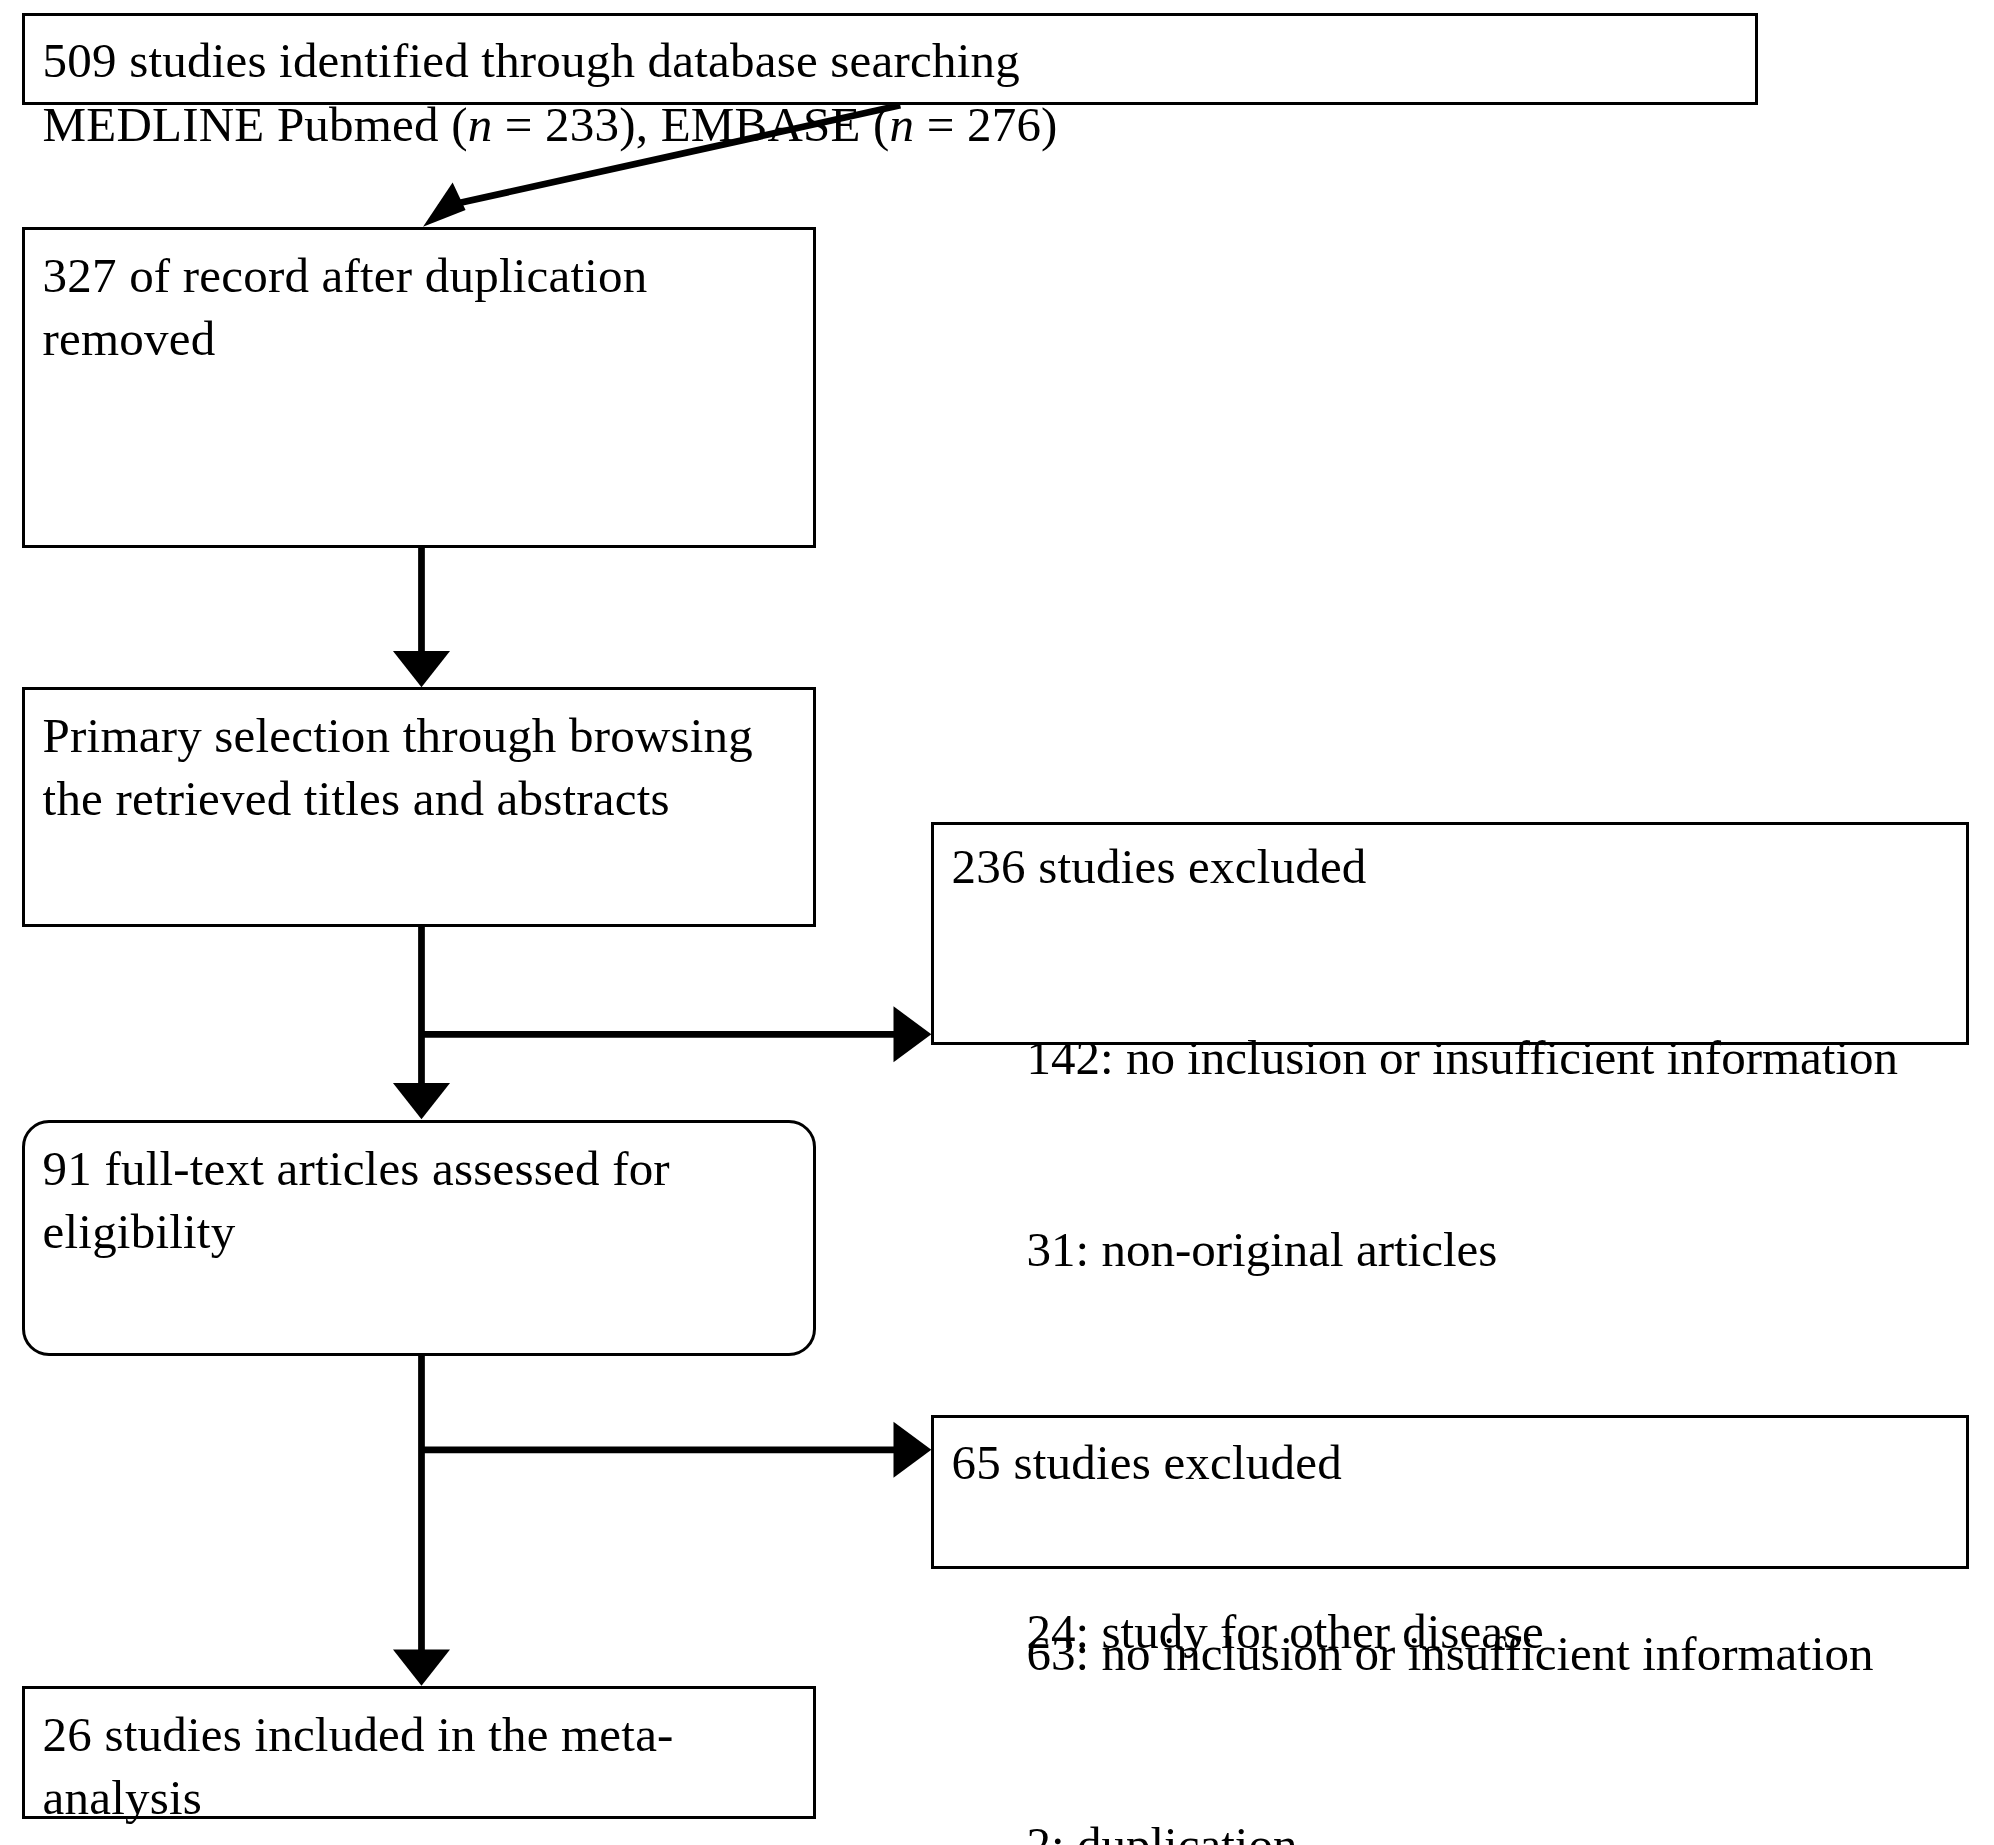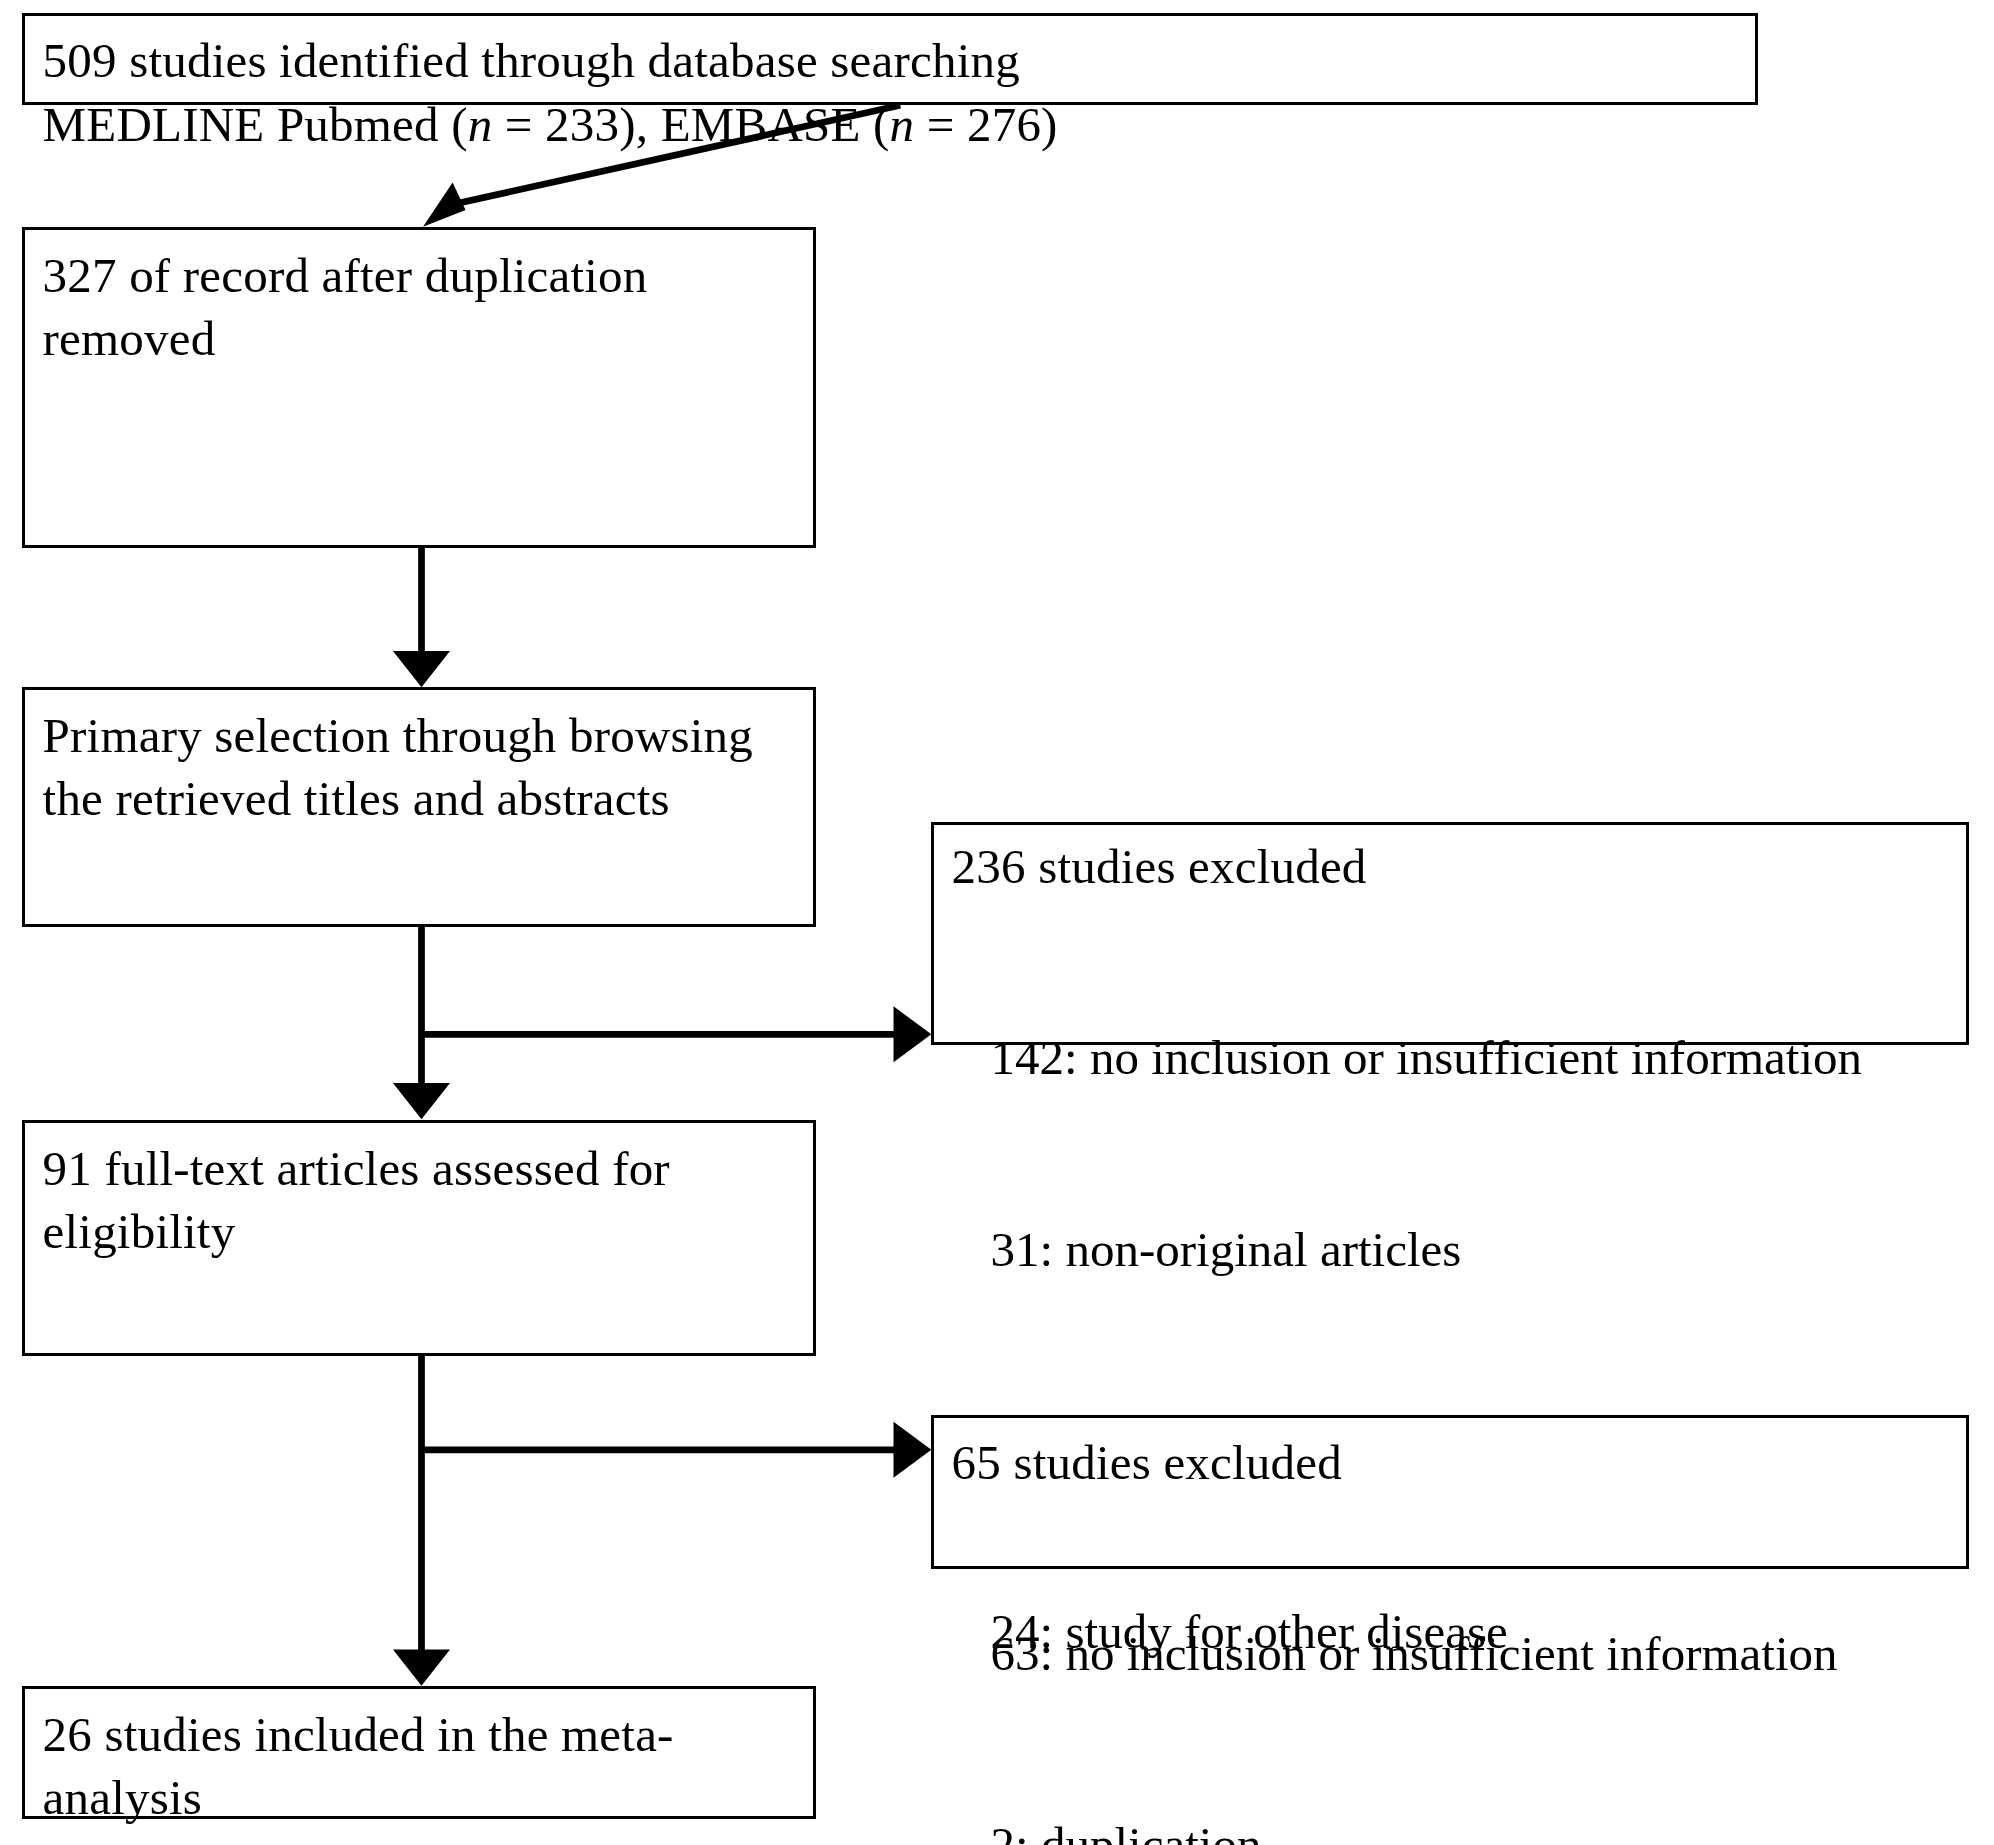--- a/index.html
+++ b/index.html
@@ -32,21 +32,21 @@
     white-space: pre-wrap;
     letter-spacing: 0.2px;
   }
   .box-text .ital { font-style: italic; }
   .sub-list {
     font-size: 49px;
     line-height: 1.30;
     padding-left: 39px;
     white-space: pre-wrap;
   }
-  .sub-line { display: block; }
+  .sub-line { display: block; margin-left: 36px; }
   svg.arrows {
     position: absolute;
     left: 0;
     top: 0;
     width: 1995px;
     height: 1845px;
     pointer-events: none;
   }
 </style>
 </head>
@@ -108,21 +108,21 @@
   <div class="box" style="left:931px; top:822px; width:1038px; height:223px; padding-top:10.4px;">
     <div class="box-text">236 studies excluded</div>
     <div class="sub-list">
       <span class="sub-line">142: no inclusion or insufficient information</span>
       <span class="sub-line">31: non-original articles</span>
       <span class="sub-line">39: non-English article</span>
       <span class="sub-line">24: study for other disease</span>
     </div>
   </div>
 
-  <div class="box" style="left:22px; top:1120px; width:794px; height:236px;">
+  <div class="box" style="left:22px; top:1120px; width:794px; height:236px;border-radius:27px;">
     <div class="box-text" style="max-width:711px;">91 full-text articles assessed for eligibility</div>
   </div>
 
   <div class="box" style="left:931px; top:1415px; width:1038px; height:154px; padding-top:12.5px;">
     <div class="box-text">65 studies excluded</div>
     <div class="sub-list">
       <span class="sub-line">63: no inclusion or insufficient information</span>
       <span class="sub-line">2: duplication</span>
     </div>
   </div>

